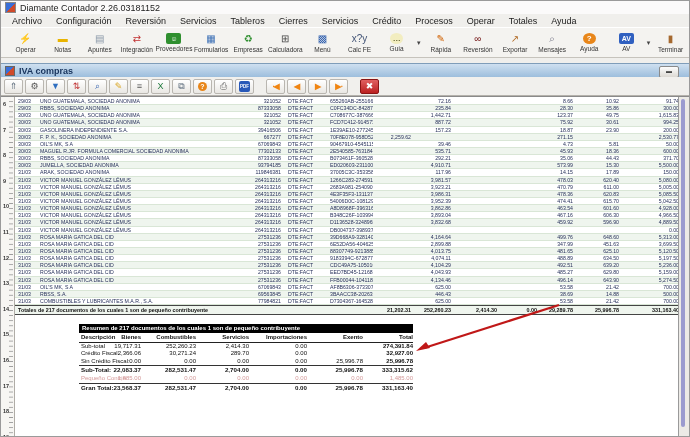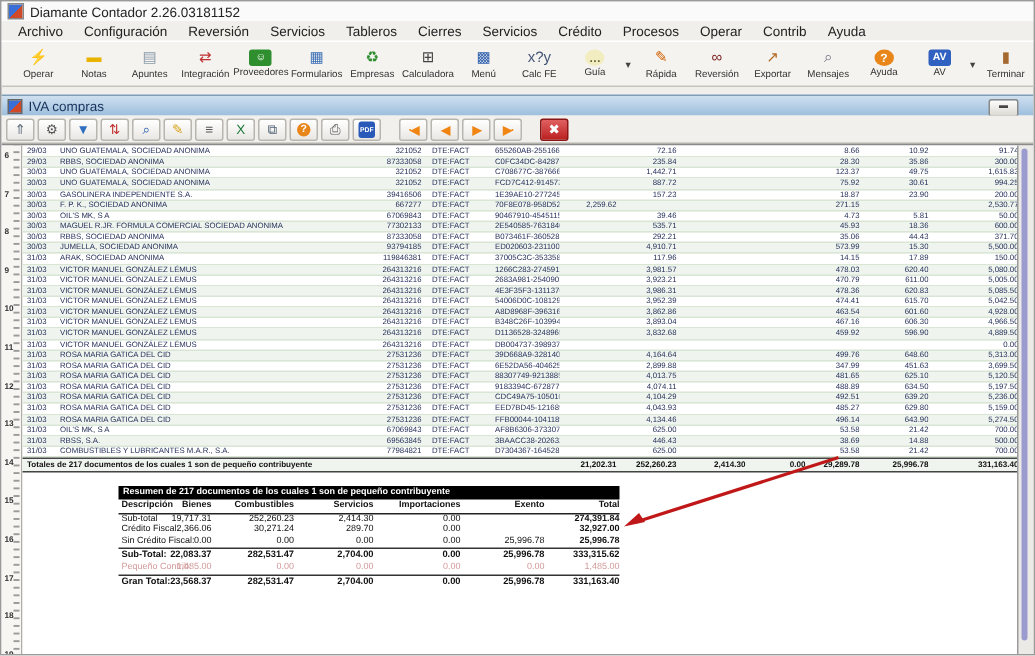--- a/index.html
+++ b/index.html
@@ -22,21 +22,21 @@
   .ticon{font-size:10px;line-height:12px;height:13px;display:flex;align-items:center;justify-content:center;min-width:13px;}
   .ticon.badge{border-radius:2px;padding:0 1px;font-size:7px;font-weight:bold;height:11px;}
   .ticon.round{border-radius:50%;width:11px;height:11px;font-size:8px;font-weight:bold;}
   .tlabel{font-size:6.5px;color:#333;margin-top:1px;white-space:nowrap;}
   .tdrop{font-size:7px;color:#444;align-self:center;width:8px;text-align:center;}
   
   .caption{position:absolute;left:0;top:62px;width:100%;height:14px;
            background:linear-gradient(#cfe0f0,#9dbedd);border-top:1px solid #7f9db9;
            display:flex;align-items:center;gap:4px;padding-left:4px;box-sizing:border-box;}
   .capicon{width:8px;height:8px;background:linear-gradient(135deg,#3a6fd8 50%,#d04a2a 50%);border:1px solid #666;}
-  .captitle{font-size:9px;font-weight:normal;color:#17335c;}
+  .captitle{font-size:9px;font-weight:bold;color:#17335c;}
   .capbtn{position:absolute;right:10px;top:2px;width:18px;height:10px;background:linear-gradient(#fdfdfd,#dcd9d3);
           border:1px solid #8a8a8a;border-radius:2px;font-size:6px;line-height:9px;text-align:center;color:#444;}
   
   .ptoolbar{position:absolute;left:0;top:76px;width:100%;height:19px;background:#f1f0ed;
             border-bottom:1px solid #b5b2ac;display:flex;align-items:center;padding-left:3px;box-sizing:border-box;gap:2px;}
   .pbtn{width:19px;height:15px;border:1px solid #b9b6b0;border-radius:2px;background:linear-gradient(#ffffff,#e9e7e3);
         display:flex;align-items:center;justify-content:center;box-sizing:border-box;cursor:default;}
   .pbtn.gap{margin-left:10px;}
   .pbtn.red{background:linear-gradient(#e06060,#bb2020);border-color:#8a1515;}
   .pic{font-size:9px;line-height:9px;}
@@ -94,21 +94,21 @@
       <span class="mitem">Archivo</span>
       <span class="mitem">Configuración</span>
       <span class="mitem">Reversión</span>
       <span class="mitem">Servicios</span>
       <span class="mitem">Tableros</span>
       <span class="mitem">Cierres</span>
       <span class="mitem">Servicios</span>
       <span class="mitem">Crédito</span>
       <span class="mitem">Procesos</span>
       <span class="mitem">Operar</span>
-      <span class="mitem">Contrib</span>
+      <span class="mitem">Totales</span>
       <span class="mitem">Ayuda</span>
     </div>
 
   <div class="toolbar" id="toolbar">
       <div class="tbtn">
         <span class="ticon" style="color: rgb(232, 160, 0);">⚡</span>
         <span class="tlabel">Operar</span>
       </div>
       <div class="tbtn">
         <span class="ticon" style="color: rgb(233, 180, 0);">▬</span>

